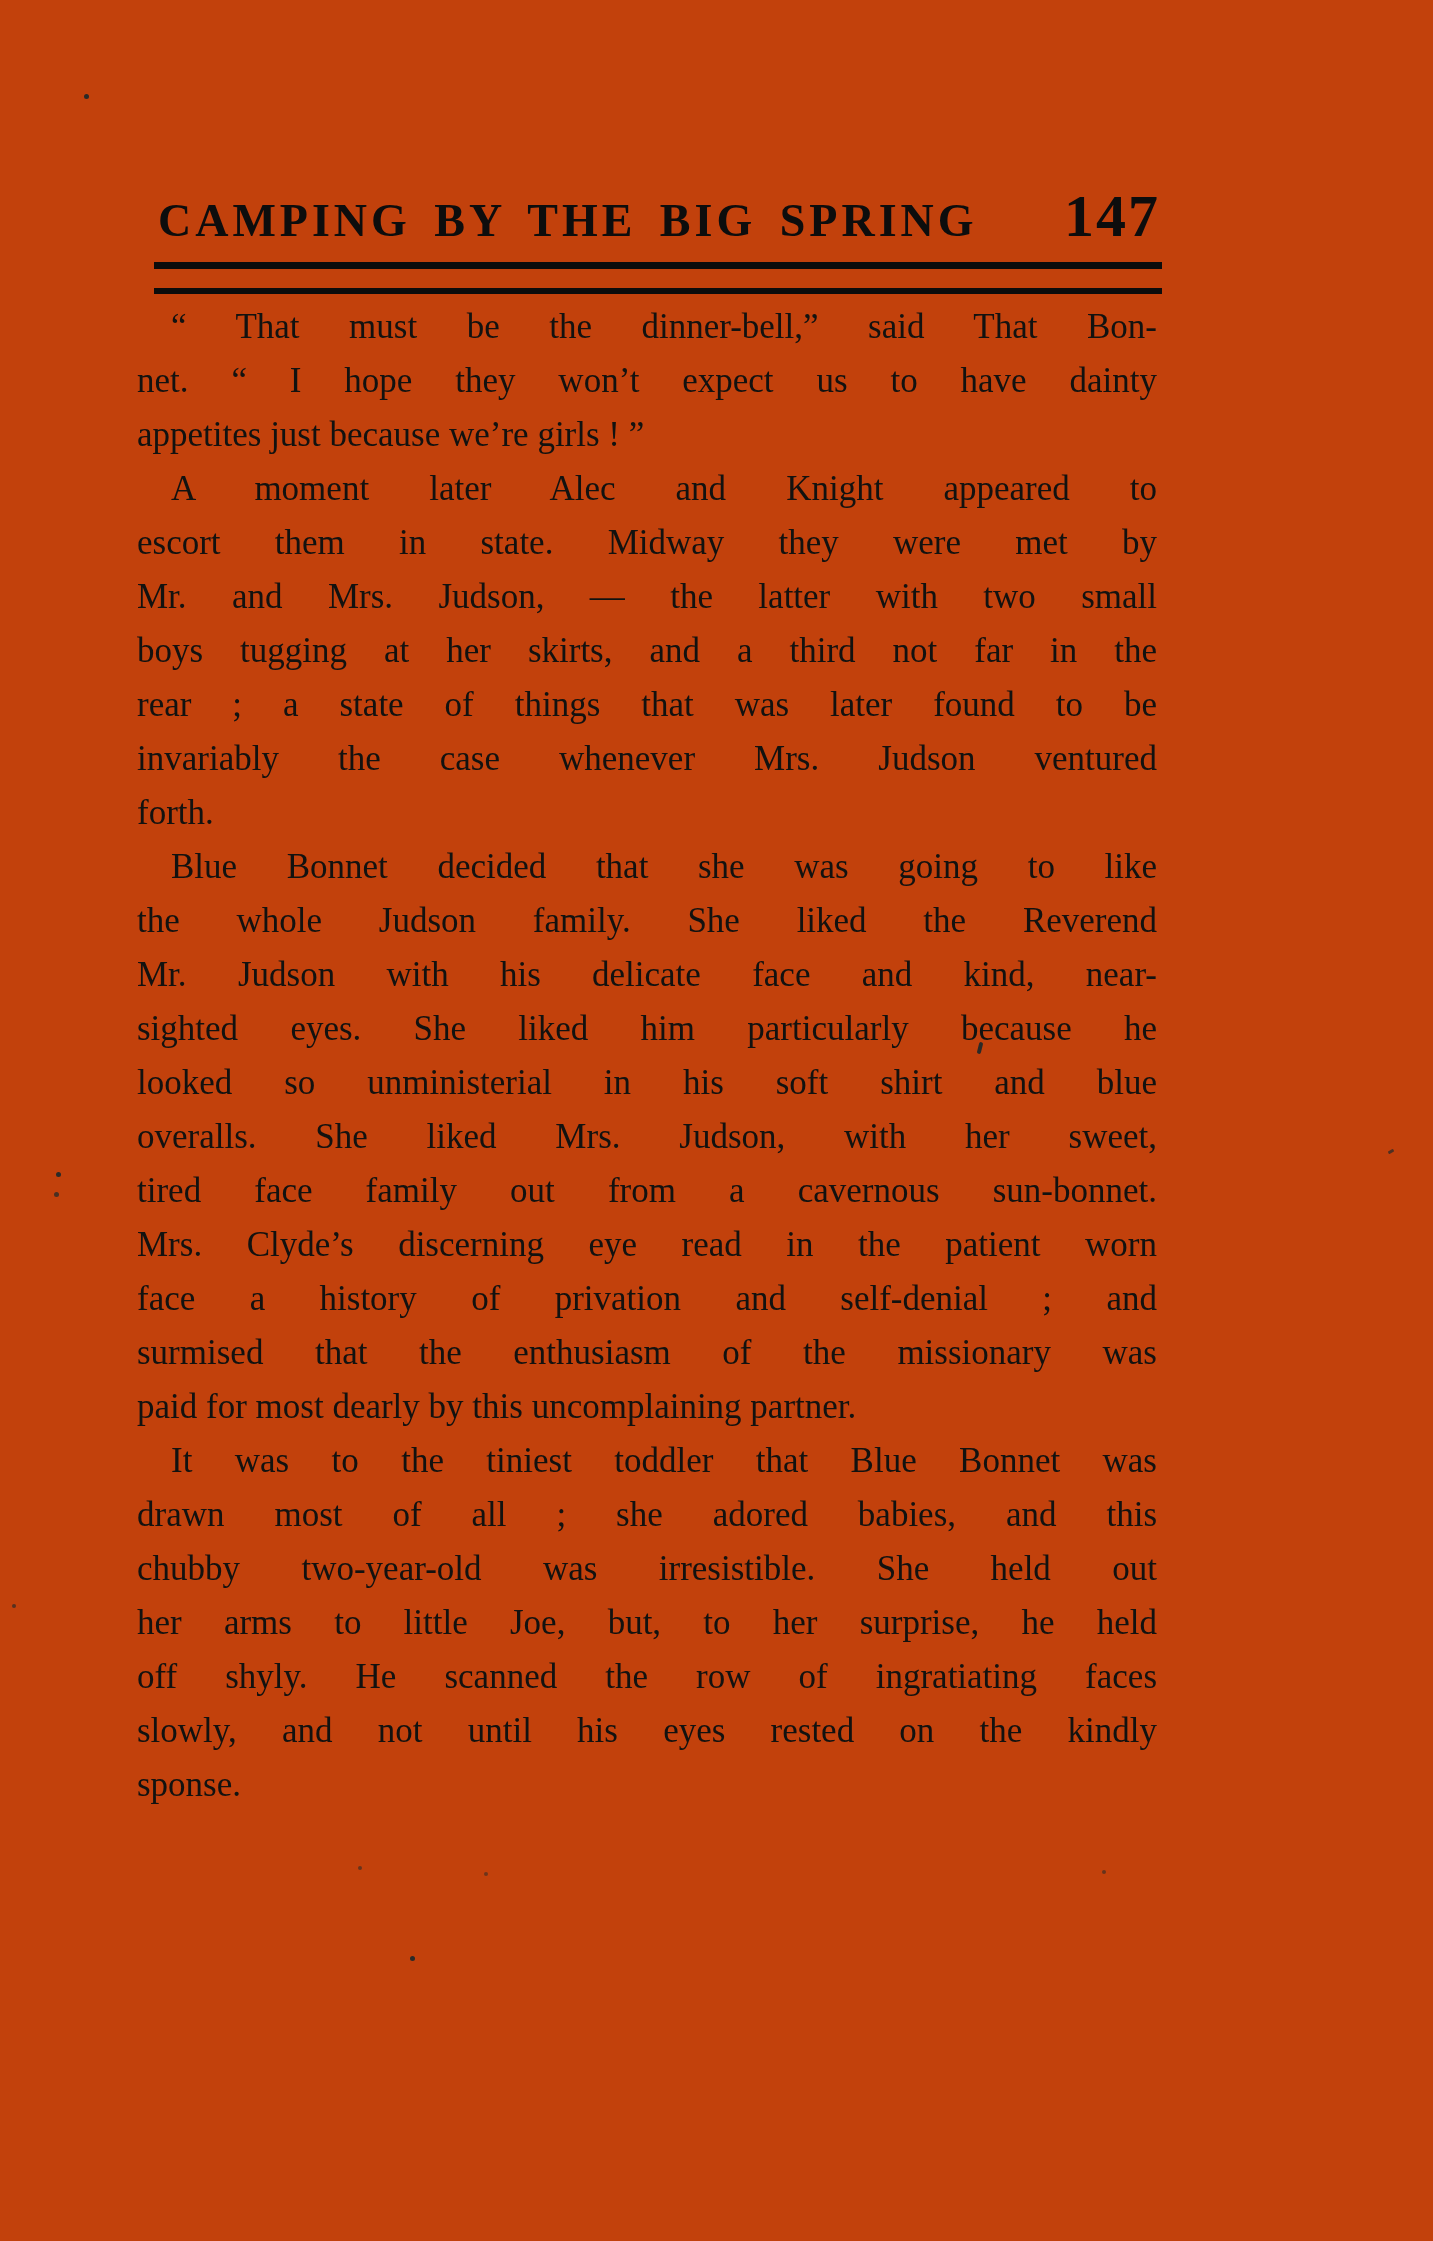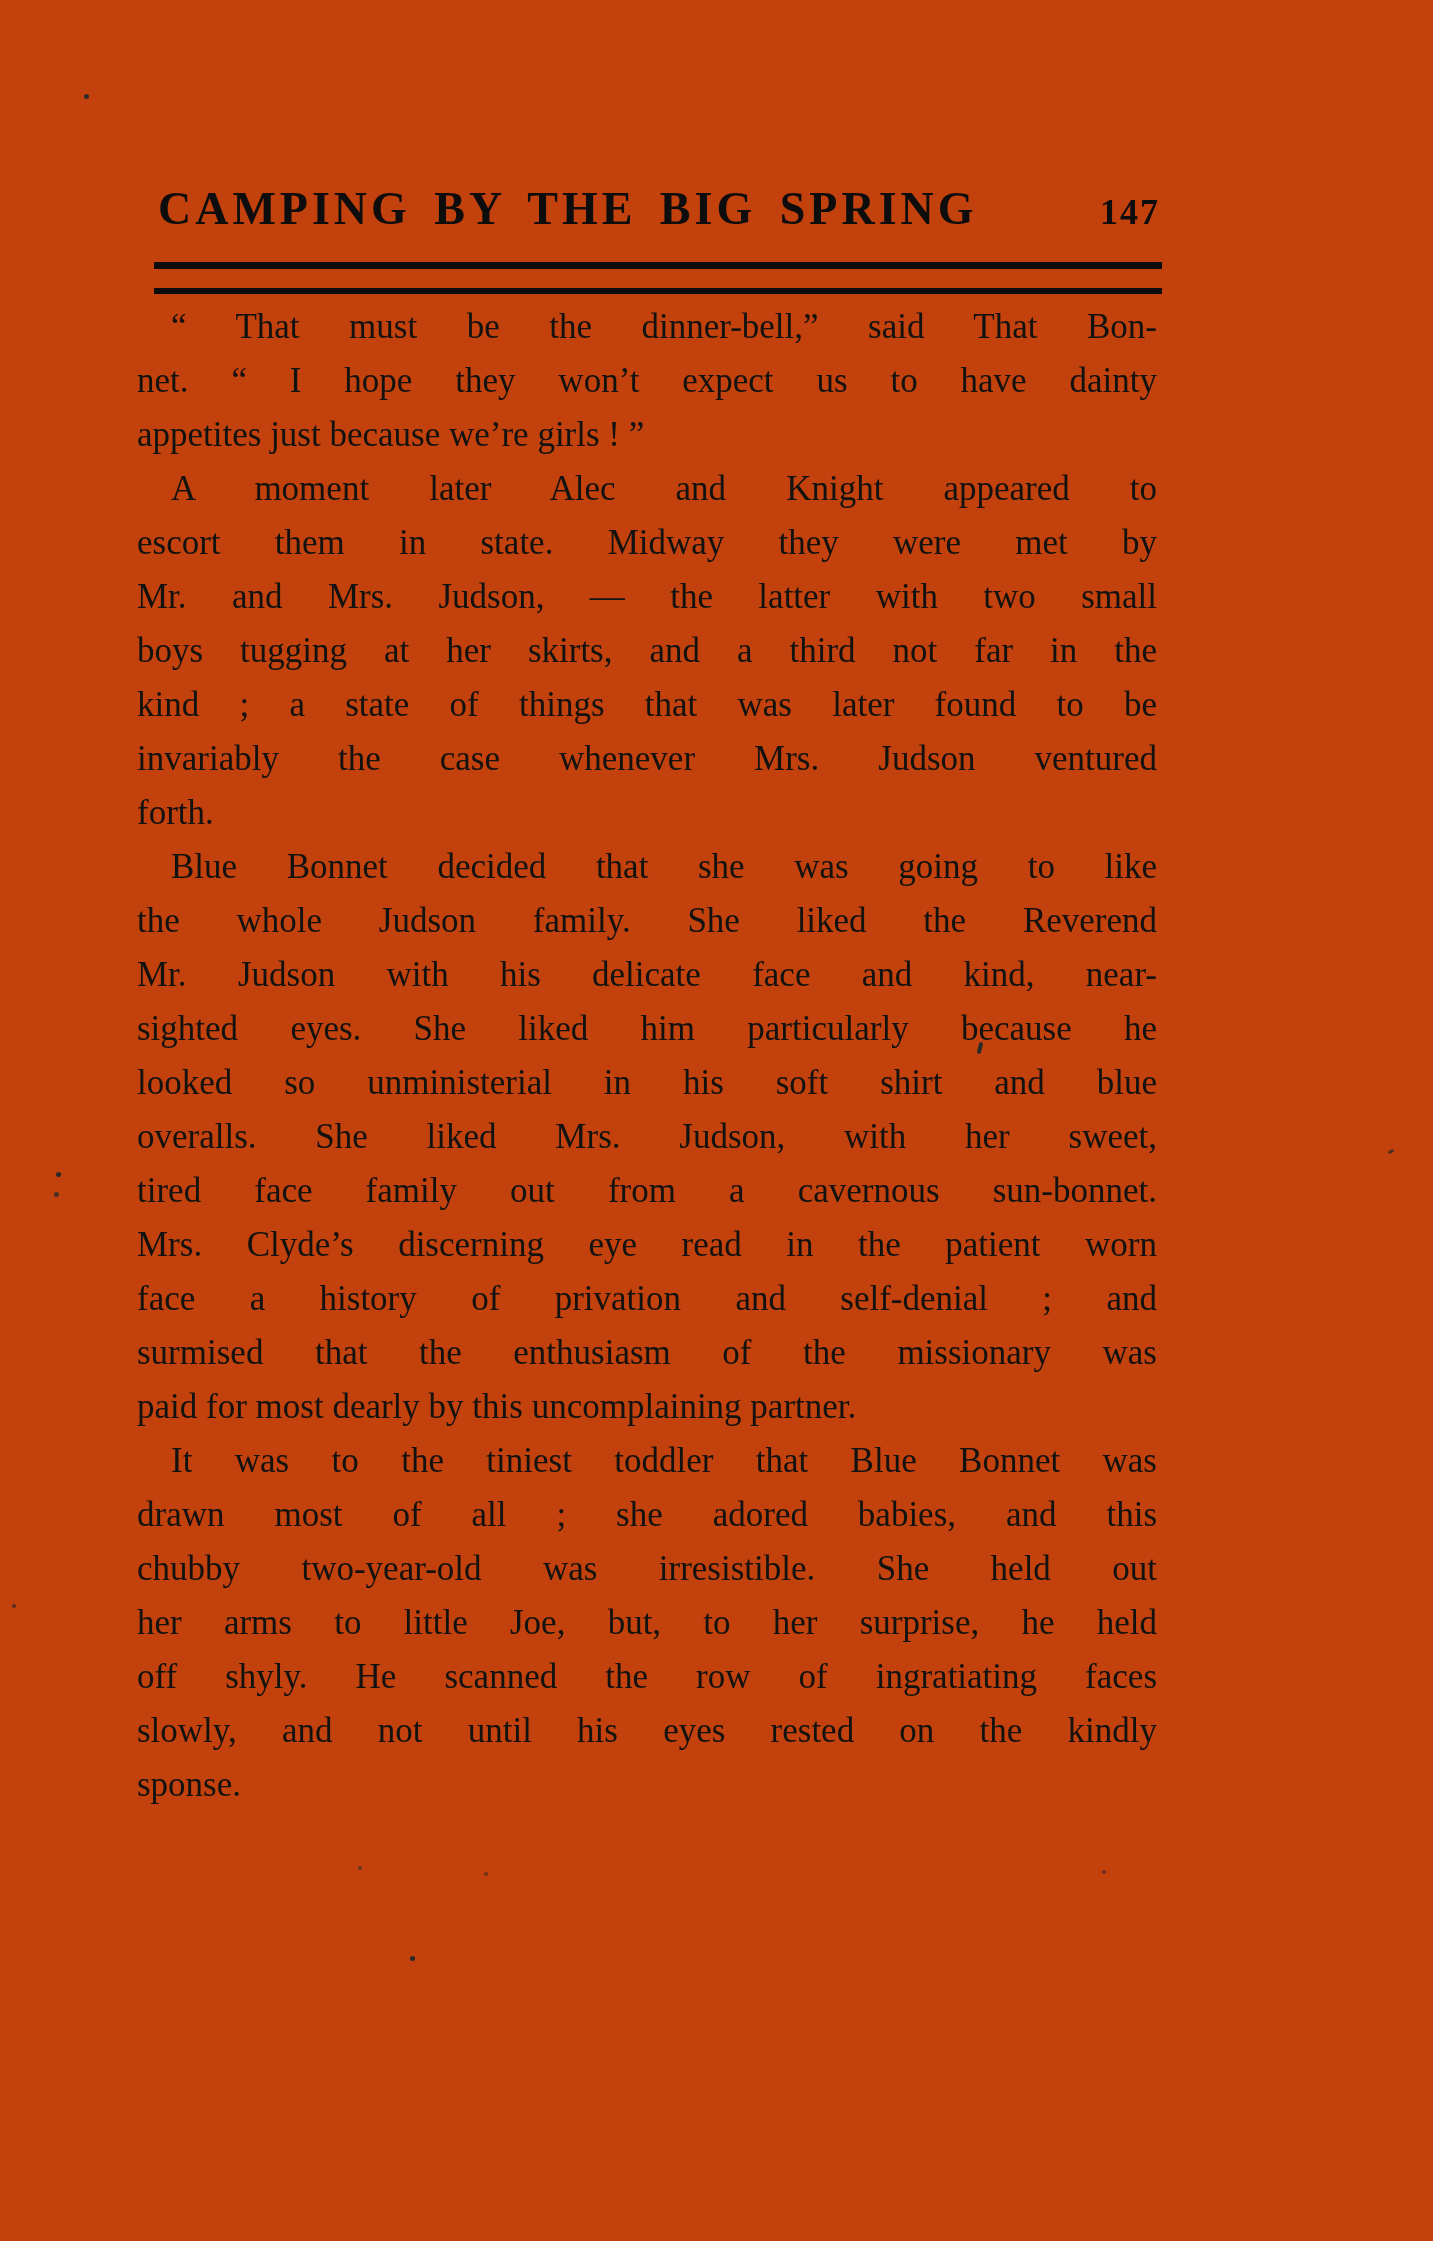--- a/index.html
+++ b/index.html
@@ -28,25 +28,24 @@
   }
   .chapter-title {
     font-size: 46px;
     font-weight: bold;
     letter-spacing: 4px;
     word-spacing: 8px;
     white-space: nowrap;
     color: #0d0d0d;
   }
   .page-number {
-    font-size: 36px;
+    font-size: 60px;
     font-weight: bold;
     letter-spacing: 2px;
     color: #0d0d0d;
-    margin-top: 8px;
   }
   
   .double-rule {
     position: absolute;
     left: 154px;
     top: 262px;
     width: 1008px;
     height: 19px;
     border-top: 7px solid #0c0c0c;
     border-bottom: 6px solid #0c0c0c;
@@ -109,21 +108,21 @@
       <div class="line indent">“ That must be the dinner-bell,” said That Bon-</div>
       <div class="line">net.  “ I hope they won’t expect us to have dainty</div>
       <div class="line last">appetites just because we’re girls ! ”</div>
     </div>
 
     <div class="paragraph">
       <div class="line indent">A moment later Alec and Knight appeared to</div>
       <div class="line">escort them in state.  Midway they were met by</div>
       <div class="line">Mr. and Mrs. Judson, — the latter with two small</div>
       <div class="line">boys tugging at her skirts, and a third not far in the</div>
-      <div class="line">kind ; a state of things that was later found to be</div>
+      <div class="line">rear ; a state of things that was later found to be</div>
       <div class="line">invariably the case whenever Mrs. Judson ventured</div>
       <div class="line last">forth.</div>
     </div>
 
     <div class="paragraph">
       <div class="line indent">Blue Bonnet decided that she was going to like</div>
       <div class="line">the whole Judson family.  She liked the Reverend</div>
       <div class="line">Mr. Judson with his delicate face and kind, near-</div>
       <div class="line">sighted eyes.  She liked him particularly because he</div>
       <div class="line">looked so unministerial in his soft shirt and blue</div>

